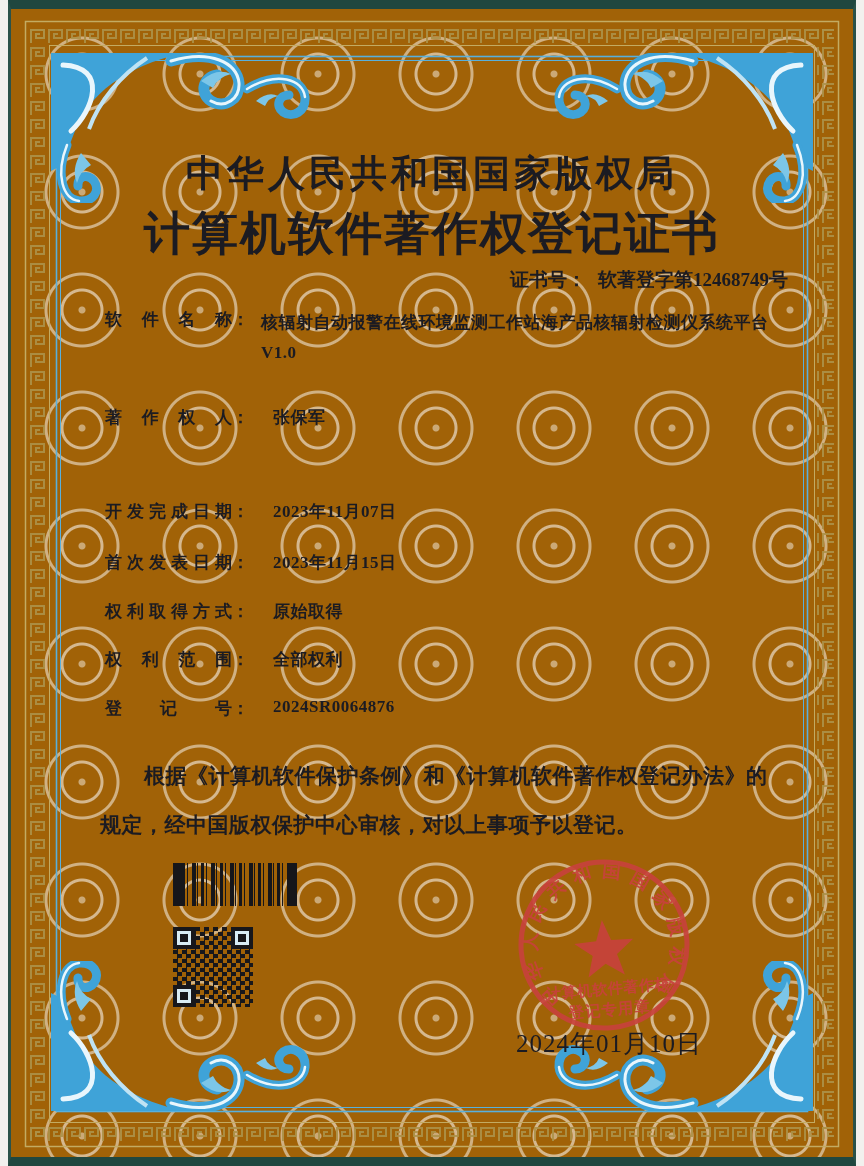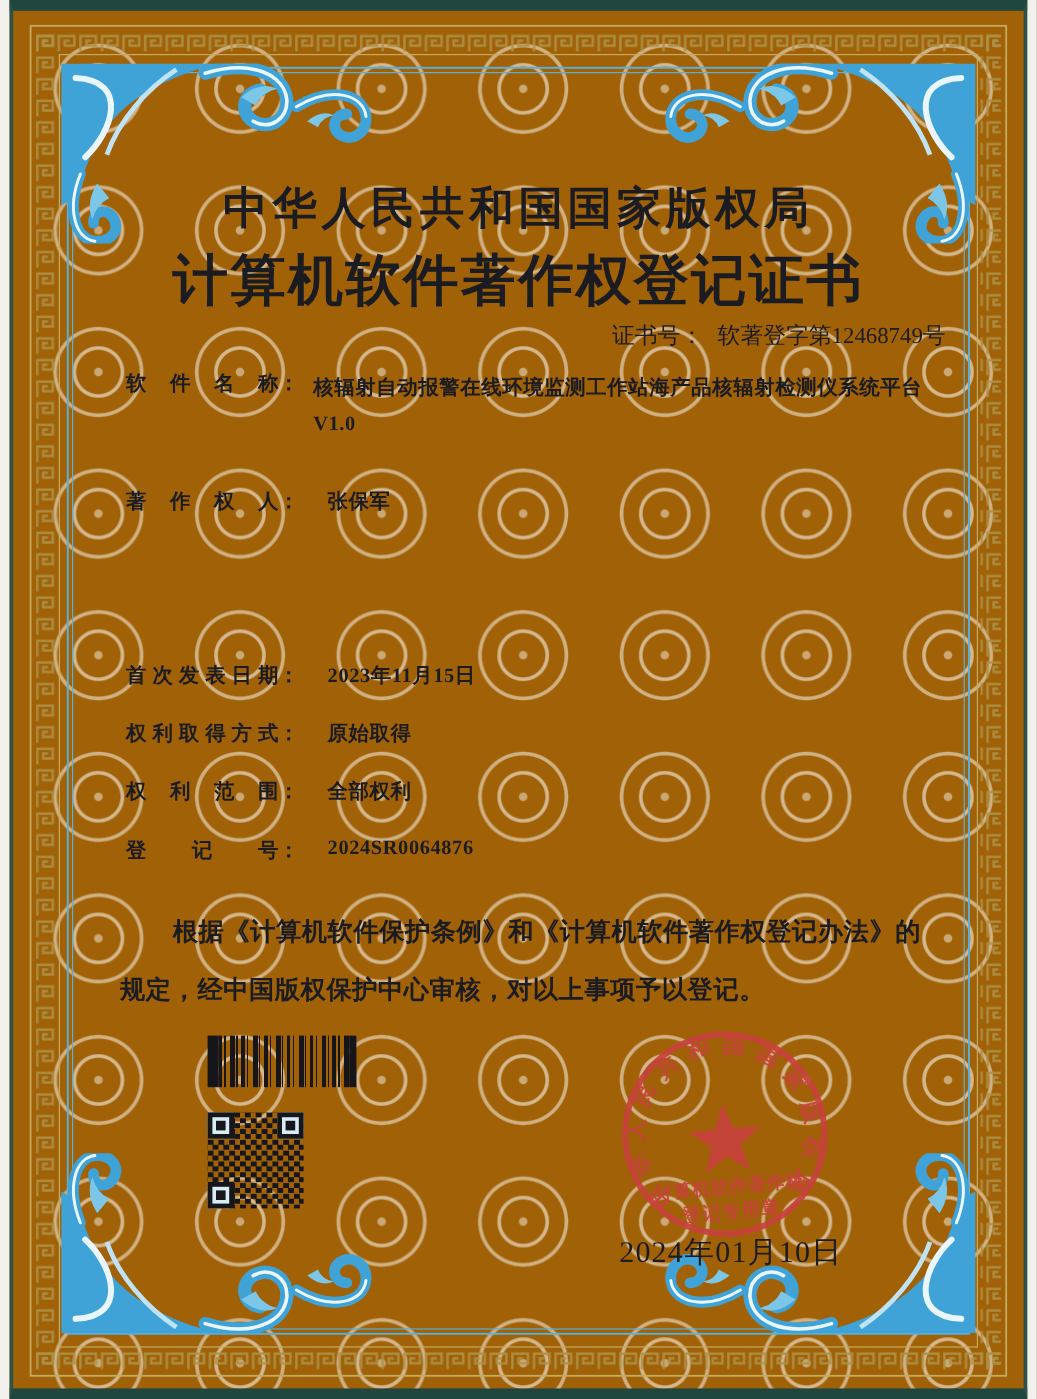--- a/index.html
+++ b/index.html
@@ -38,21 +38,21 @@
   .authority{
     position:absolute;left:0;top:140px;width:100%;text-align:center;
     font-size:37px;font-weight:bold;letter-spacing:4px;
   }
   .cert-title{
     position:absolute;left:0;top:194px;width:100%;text-align:center;
     font-size:46px;font-weight:bold;letter-spacing:2px;
   }
   .cert-no{
     position:absolute;right:65px;top:258px;
-    font-size:19px;font-weight:normal;
+    font-size:19px;font-weight:bold;
   }
   .cert-no .num{margin-left:12px;}
   .frow{position:absolute;left:94px;font-size:17px;font-weight:bold;white-space:nowrap;}
   .flabel{display:inline-block;width:127px;text-align:justify;text-align-last:justify;vertical-align:top;}
   .fcolon{vertical-align:top;}
   .fvalue{margin-left:24px;vertical-align:top;letter-spacing:.5px;}
   .fvalue-wrap{
     display:inline-block;margin-left:12px;width:518px;vertical-align:top;
     white-space:normal;line-height:30px;letter-spacing:.5px;
   }
@@ -148,20 +148,23 @@
     </div>
 
     <div class="frow" style="top:299px">
       <span class="flabel">软件名称</span><span class="fcolon">：</span><span class="fvalue-wrap"><span>核辐射自动报警在线环境监测工作站海产品核辐射检测仪系统平台</span><br><span>V1.0</span></span>
     </div>
 
     <div class="frow" style="top:397px">
       <span class="flabel">著作权人</span><span class="fcolon">：</span><span class="fvalue">张保军</span>
     </div>
 
+    <div class="frow" style="top:491px">
+      <span class="flabel">开发完成日期</span><span class="fcolon">：</span><span class="fvalue">2023年11月07日</span>
+    </div>
 
     <div class="frow" style="top:542px">
       <span class="flabel">首次发表日期</span><span class="fcolon">：</span><span class="fvalue">2023年11月15日</span>
     </div>
 
     <div class="frow" style="top:591px">
       <span class="flabel">权利取得方式</span><span class="fcolon">：</span><span class="fvalue">原始取得</span>
     </div>
 
     <div class="frow" style="top:639px">

